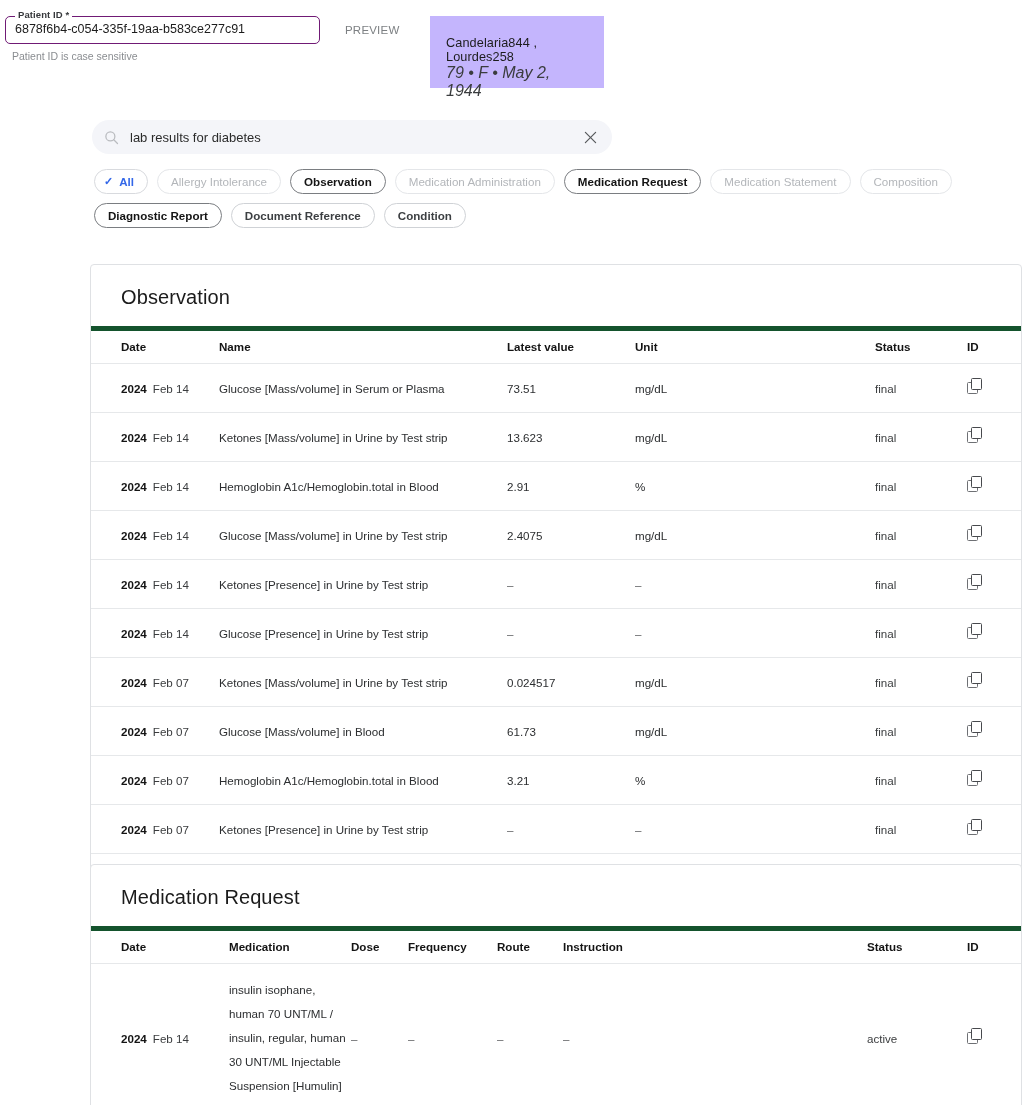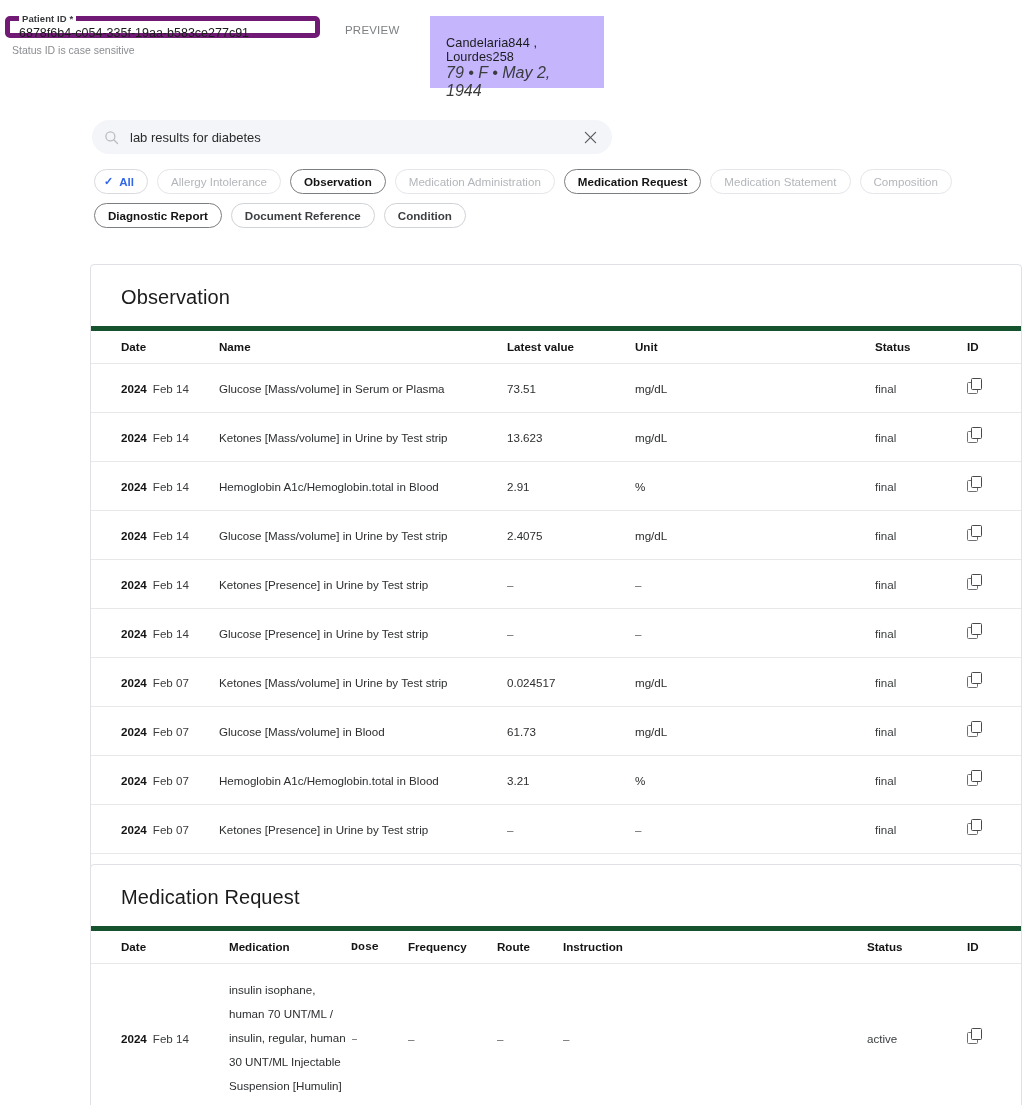--- a/index.html
+++ b/index.html
@@ -23,22 +23,22 @@
     height: 100px;
   }
   .pid-wrap {
     position: absolute;
     left: 5px;
     top: 16px;
     width: 315px;
   }
   .pid-field {
     position: relative;
-    height: 22px;
-    border: 5px solid #701a75;
+    height: 28px;
+    border: 1px solid #701a75;
     border-radius: 5px;
     background: #fff;
   }
   .pid-legend {
     position: absolute;
     top: -7px;
     left: 9px;
     background: #fff;
     padding: 0 3px;
     font-size: 9.5px;
@@ -227,21 +227,21 @@
 
   .c-date  { width: 128px; padding-left: 30px !important; }
   .c-name  { width: 288px; }
   .c-value { width: 128px; }
   .c-unit  { width: 240px; margin-left: 36px; }
   .c-status{ width: 92px; }
   .c-id    { width: 56px; }
 
   .m-date  { width: 138px; padding-left: 30px !important; }
   .m-med   { width: 122px; }
-  .m-dose  { width: 57px; font-family: Liberation Mono, monospace; }
+  .m-dose  { width: 57px; }
   .m-freq  { width: 89px; }
   .m-route { width: 66px; }
   .m-instr { width: 304px; }
   .m-status{ width: 100px; }
   .m-id    { width: 56px; }
 
   .yr { font-weight: bold; color: #141414; }
   .md { color: #3a3c3e; margin-left: 6px; }
   .dash { color: #5a5c5e; }
   .status-txt { color: #3a3c3e; }
@@ -309,21 +309,21 @@
 </head>
 <body>
 
 <div class="topbar">
 
   <div class="pid-wrap">
     <div class="pid-field">
       <span class="pid-legend">Patient ID *</span>
       <input class="pid-input" type="text" value="6878f6b4-c054-335f-19aa-b583ce277c91" style="">
     </div>
-    <div class="pid-help">Status ID is case sensitive</div>
+    <div class="pid-help">Patient ID is case sensitive</div>
   </div>
 
   <div class="preview-label">PREVIEW</div>
 
   <div class="patient-card">
     <div class="patient-name">Candelaria844 , Lourdes258</div>
     <div class="patient-meta">79 • F • May 2, 1944</div>
   </div>
 
 </div>

